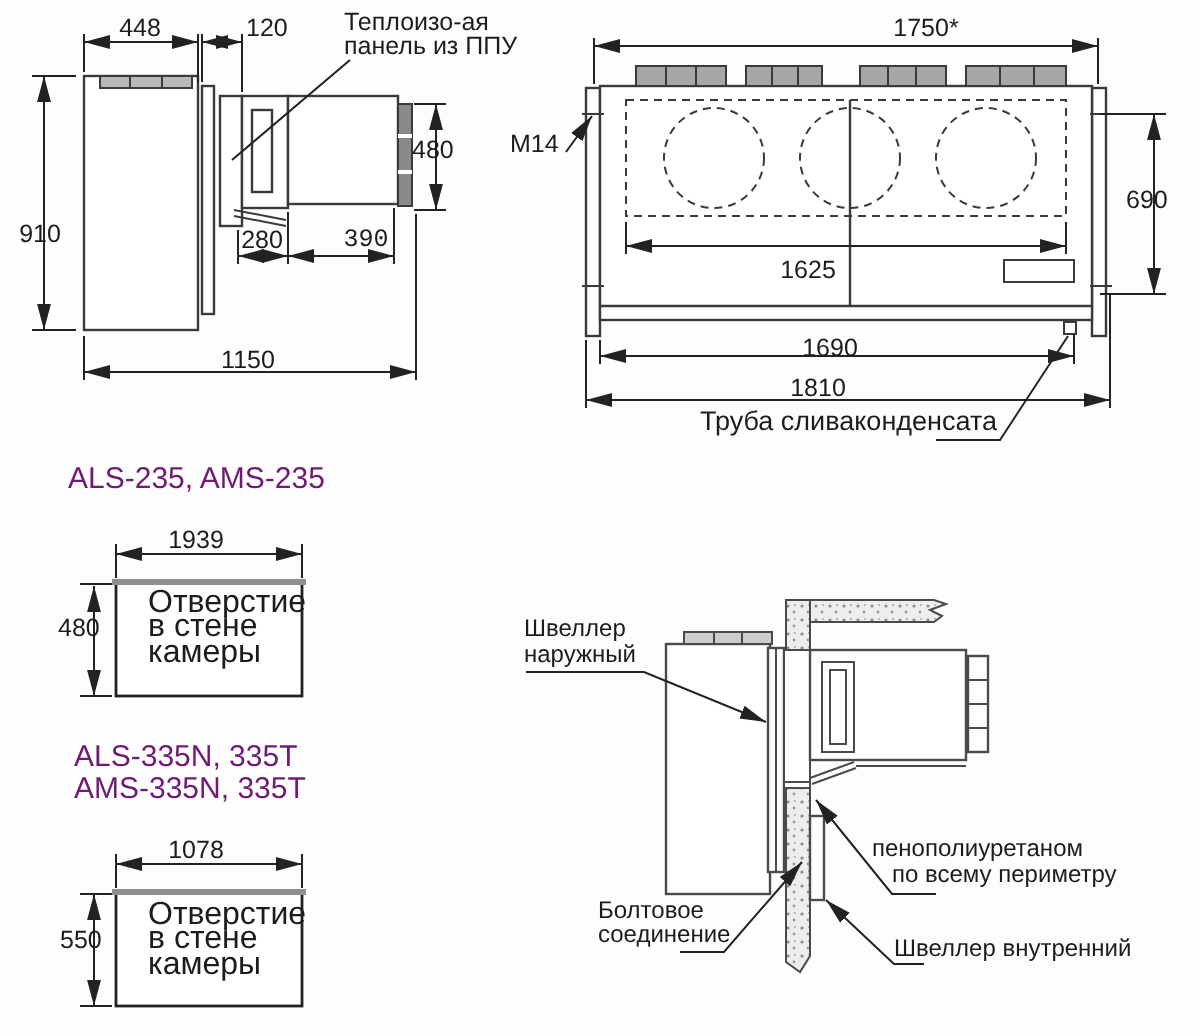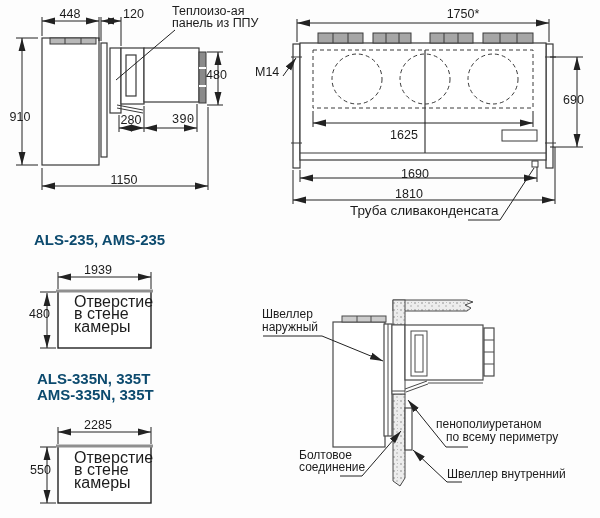--- a/index.html
+++ b/index.html
@@ -6,21 +6,21 @@
   #canvas{
     position:relative;width:600px;height:518px;background:#fdfdfd;overflow:hidden;
     font-family:"Liberation Sans",sans-serif;
   }
   svg{position:absolute;left:0;top:0;}
   .lbl{
     position:absolute;font-size:12.5px;color:#1c1c1c;white-space:nowrap;
     line-height:12.5px;letter-spacing:0px;
   }
   .ctr{text-align:center;}
-  .ttl{font-size:15px;color:#0c4a6e;font-weight:bold;}
+  .ttl{font-size:15px;color:#701a75;}
   .ann{font-size:12px;}
   .sm{font-size:16px;line-height:12.3px;}
 </style>
 </head>
 <body>
 
 <div id="canvas">
 
 <svg width="600" height="518" viewBox="0 0 600 518">
   <defs>
@@ -202,21 +202,21 @@
 <div class="lbl ctr" style="left:70px;top:264px;width:56px;">1939</div>
 <div class="lbl" style="left:29px;top:308px;">480</div>
 <div style="position:absolute;left:74px;top:296px;">
   <div class="lbl sm" style="position:static;">Отверстие</div>
   <div class="lbl sm" style="position:static;">в стене</div>
   <div class="lbl sm" style="position:static;">камеры</div>
 </div>
 
 <div class="lbl ttl" style="left:37px;top:373px;">ALS-335N, 335T</div>
 <div class="lbl ttl" style="left:37px;top:389px;">AMS-335N, 335T</div>
-<div class="lbl ctr" style="left:70px;top:419px;width:56px;">2285</div>
+<div class="lbl ctr" style="left:70px;top:419px;width:56px;">1078</div>
 <div class="lbl" style="left:30px;top:464px;">550</div>
 <div style="position:absolute;left:74px;top:452px;">
   <div class="lbl sm" style="position:static;">Отверстие</div>
   <div class="lbl sm" style="position:static;">в стене</div>
   <div class="lbl sm" style="position:static;">камеры</div>
 </div>
 
 <div class="lbl ann" style="left:262px;top:308px;">Швеллер</div>
 <div class="lbl ann" style="left:262px;top:321px;">наружный</div>
 <div class="lbl ann" style="left:436px;top:418px;">пенополиуретаном</div>

